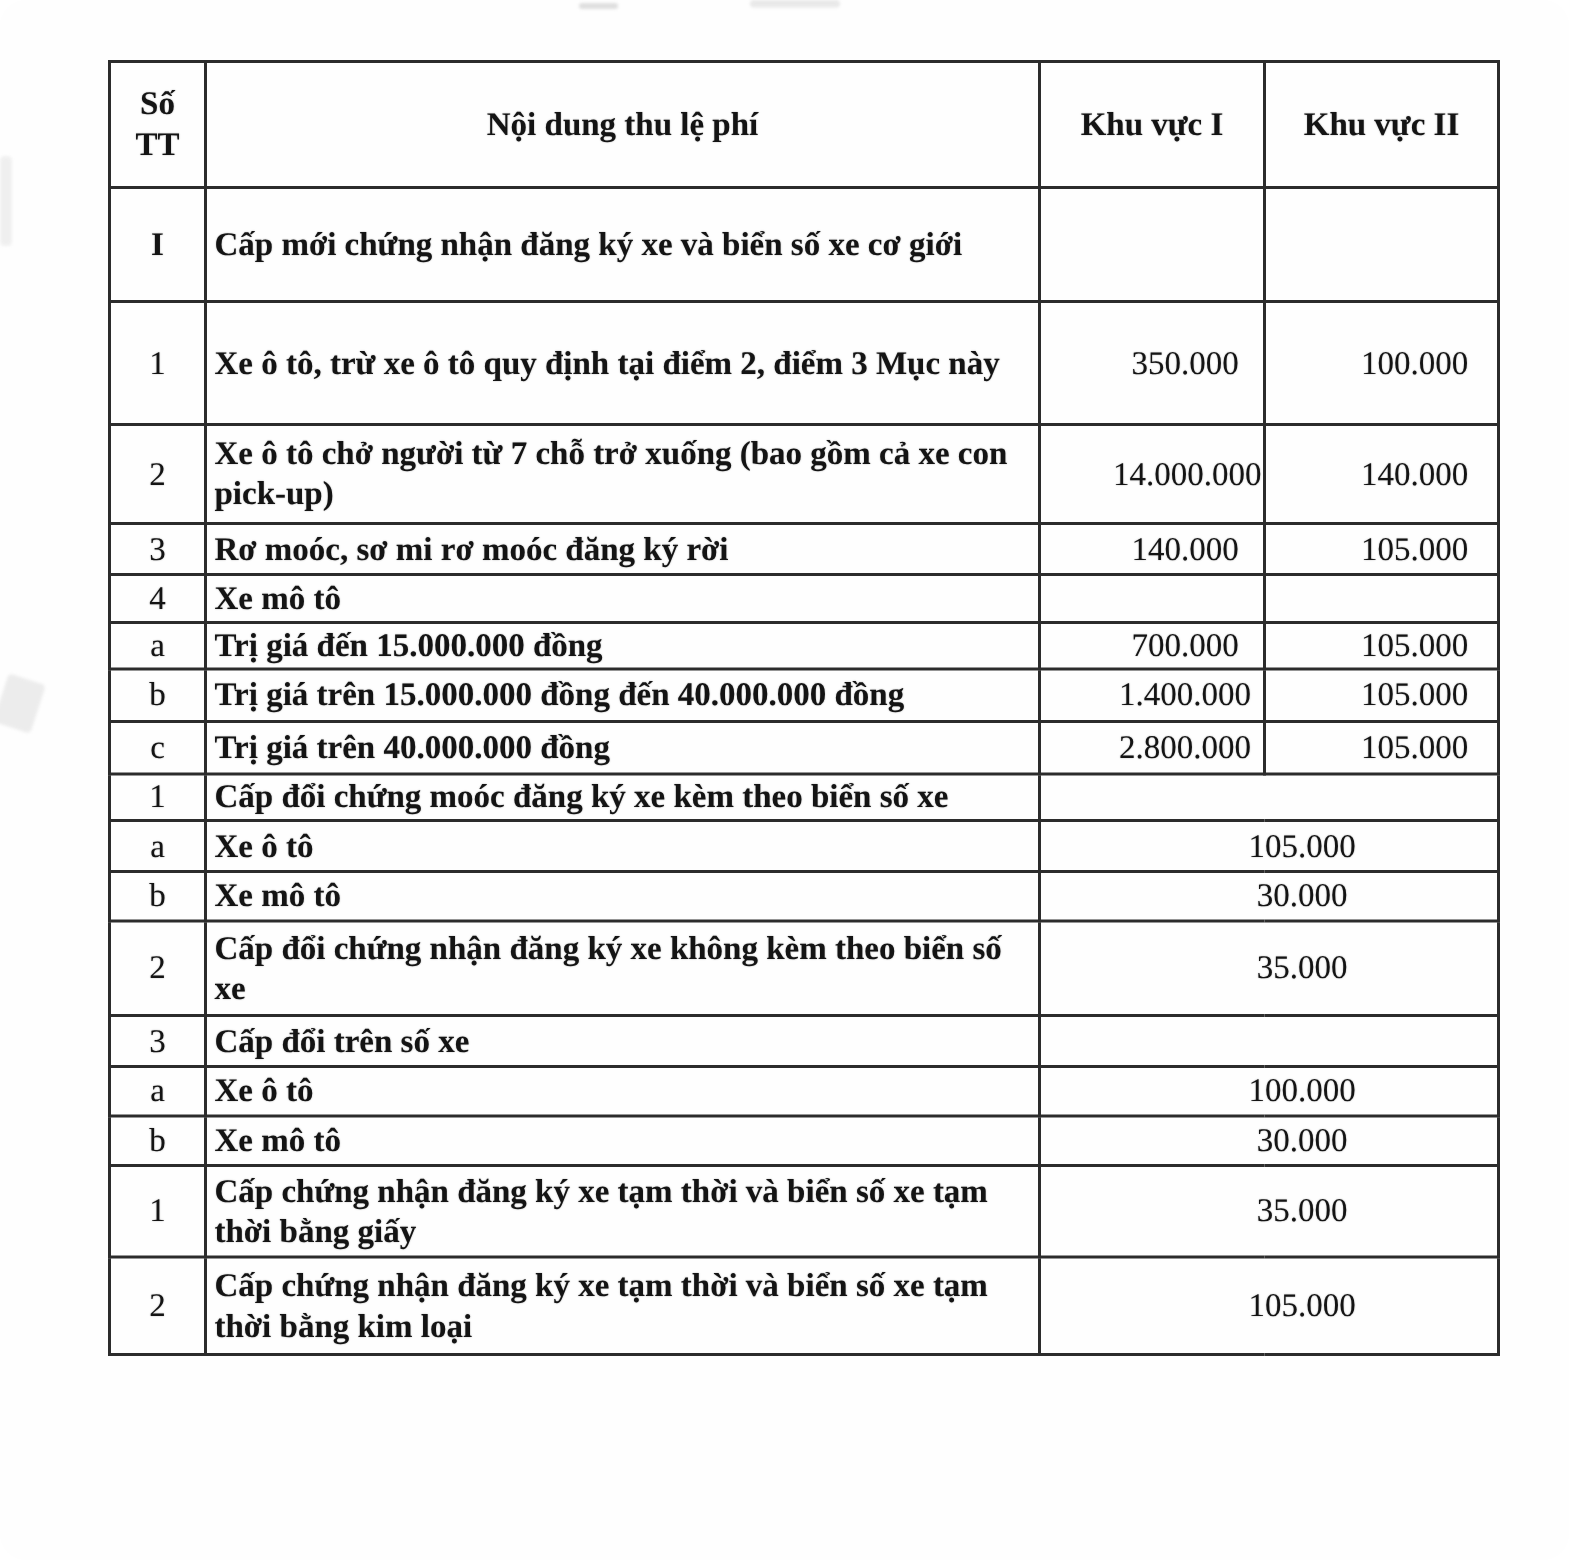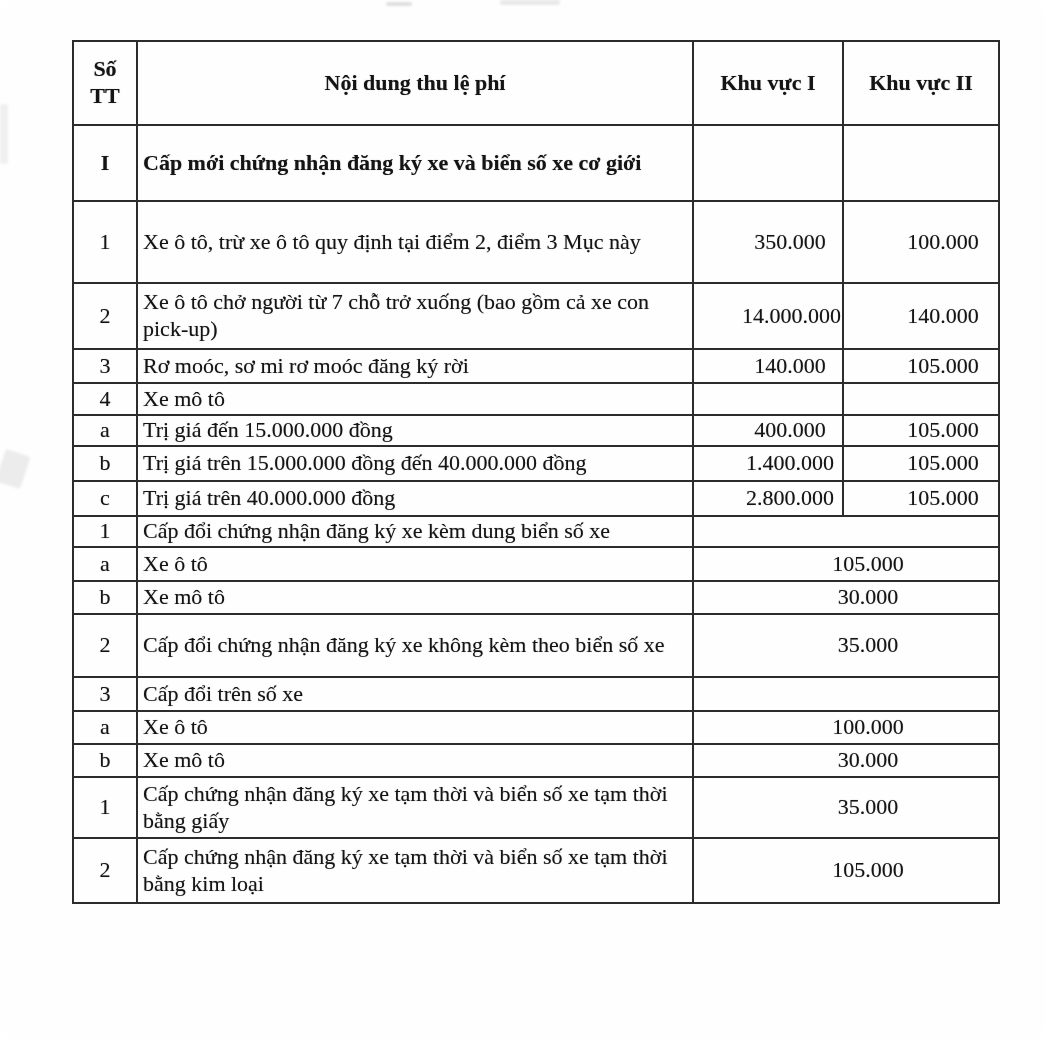--- a/index.html
+++ b/index.html
@@ -51,21 +51,21 @@
   .fee-table th {
     font-weight: bold;
     text-align: center;
   }
   .col-no   { width: 64px; }
   .col-desc { width: 556px; }
   .col-r1   { width: 150px; }
   .col-r2   { width: 156px; }
 
   td.no-cell   { text-align: center; }
-  td.desc-cell { text-align: left; padding-left: 5px; padding-right: 3px; }
+  td.desc-cell { text-align: left; padding-left: 5px; padding-right: 3px; font-weight: bold; }
   td.val-cell  { text-align: center; padding-left: 48px; }
 
   tr.section td.no-cell,
   tr.section td.desc-cell {
     font-weight: bold;
   }
 </style>
 </head>
 <body>
 
@@ -118,38 +118,38 @@
       </tr>
       <tr style="height:32px;">
         <td class="no-cell">4</td>
         <td class="desc-cell">Xe mô tô</td>
         <td class="val-cell"></td>
         <td class="val-cell"></td>
       </tr>
       <tr style="height:31px;">
         <td class="no-cell">a</td>
         <td class="desc-cell">Trị giá đến 15.000.000 đồng</td>
-        <td class="val-cell">400.000</td>
+        <td class="val-cell">700.000</td>
         <td class="val-cell">105.000</td>
       </tr>
       <tr style="height:35px;">
         <td class="no-cell">b</td>
         <td class="desc-cell">Trị giá trên 15.000.000 đồng đến 40.000.000 đồng</td>
         <td class="val-cell">1.400.000</td>
         <td class="val-cell">105.000</td>
       </tr>
       <tr style="height:35px;">
         <td class="no-cell">c</td>
         <td class="desc-cell">Trị giá trên 40.000.000 đồng</td>
         <td class="val-cell">2.800.000</td>
         <td class="val-cell">105.000</td>
       </tr>
       <tr style="height:31px;">
         <td class="no-cell">1</td>
-        <td class="desc-cell">Cấp đổi chứng nhận đăng ký xe kèm dung biển số xe</td>
+        <td class="desc-cell">Cấp đổi chứng moóc đăng ký xe kèm theo biển số xe</td>
         <td class="val-cell" colspan="2"></td>
       </tr>
       <tr style="height:34px;">
         <td class="no-cell">a</td>
         <td class="desc-cell">Xe ô tô</td>
         <td class="val-cell" colspan="2">105.000</td>
       </tr>
       <tr style="height:33px;">
         <td class="no-cell">b</td>
         <td class="desc-cell">Xe mô tô</td>

